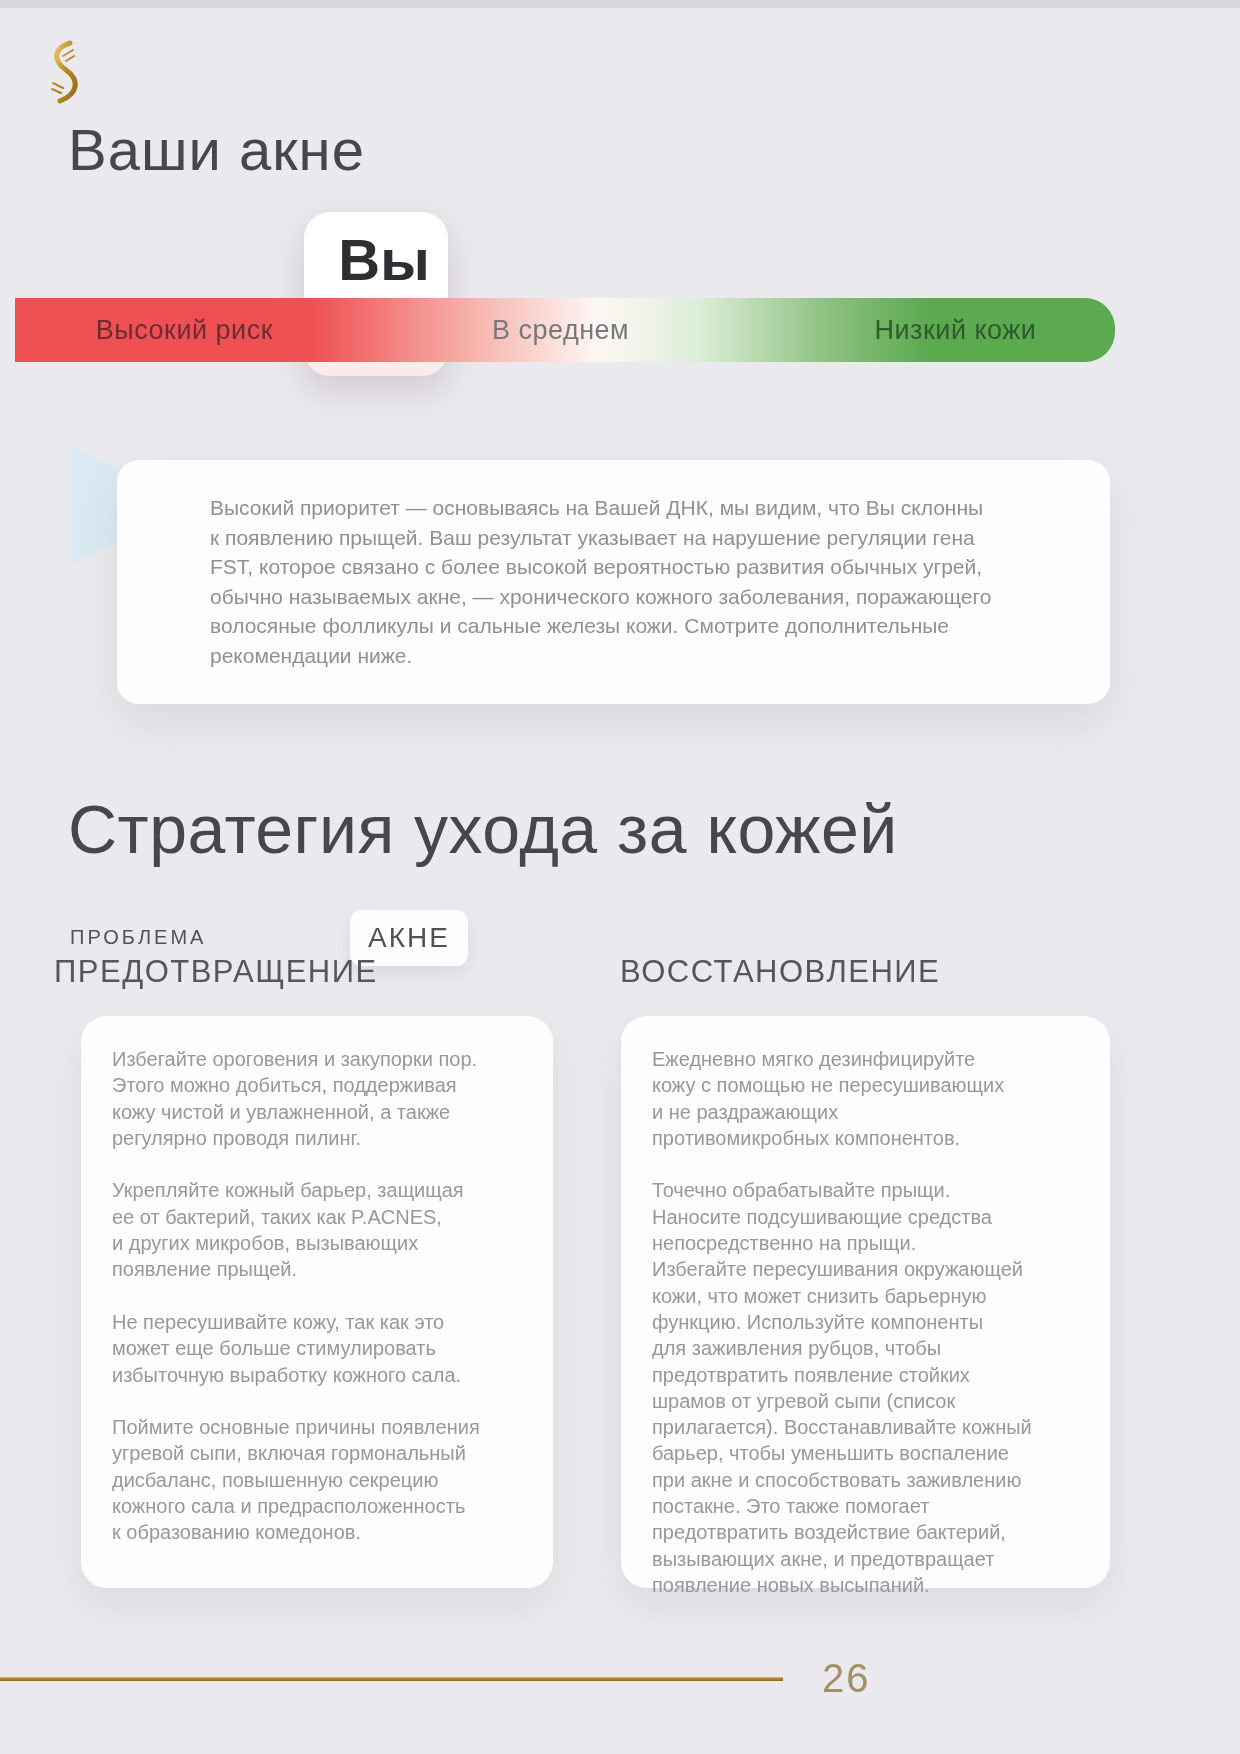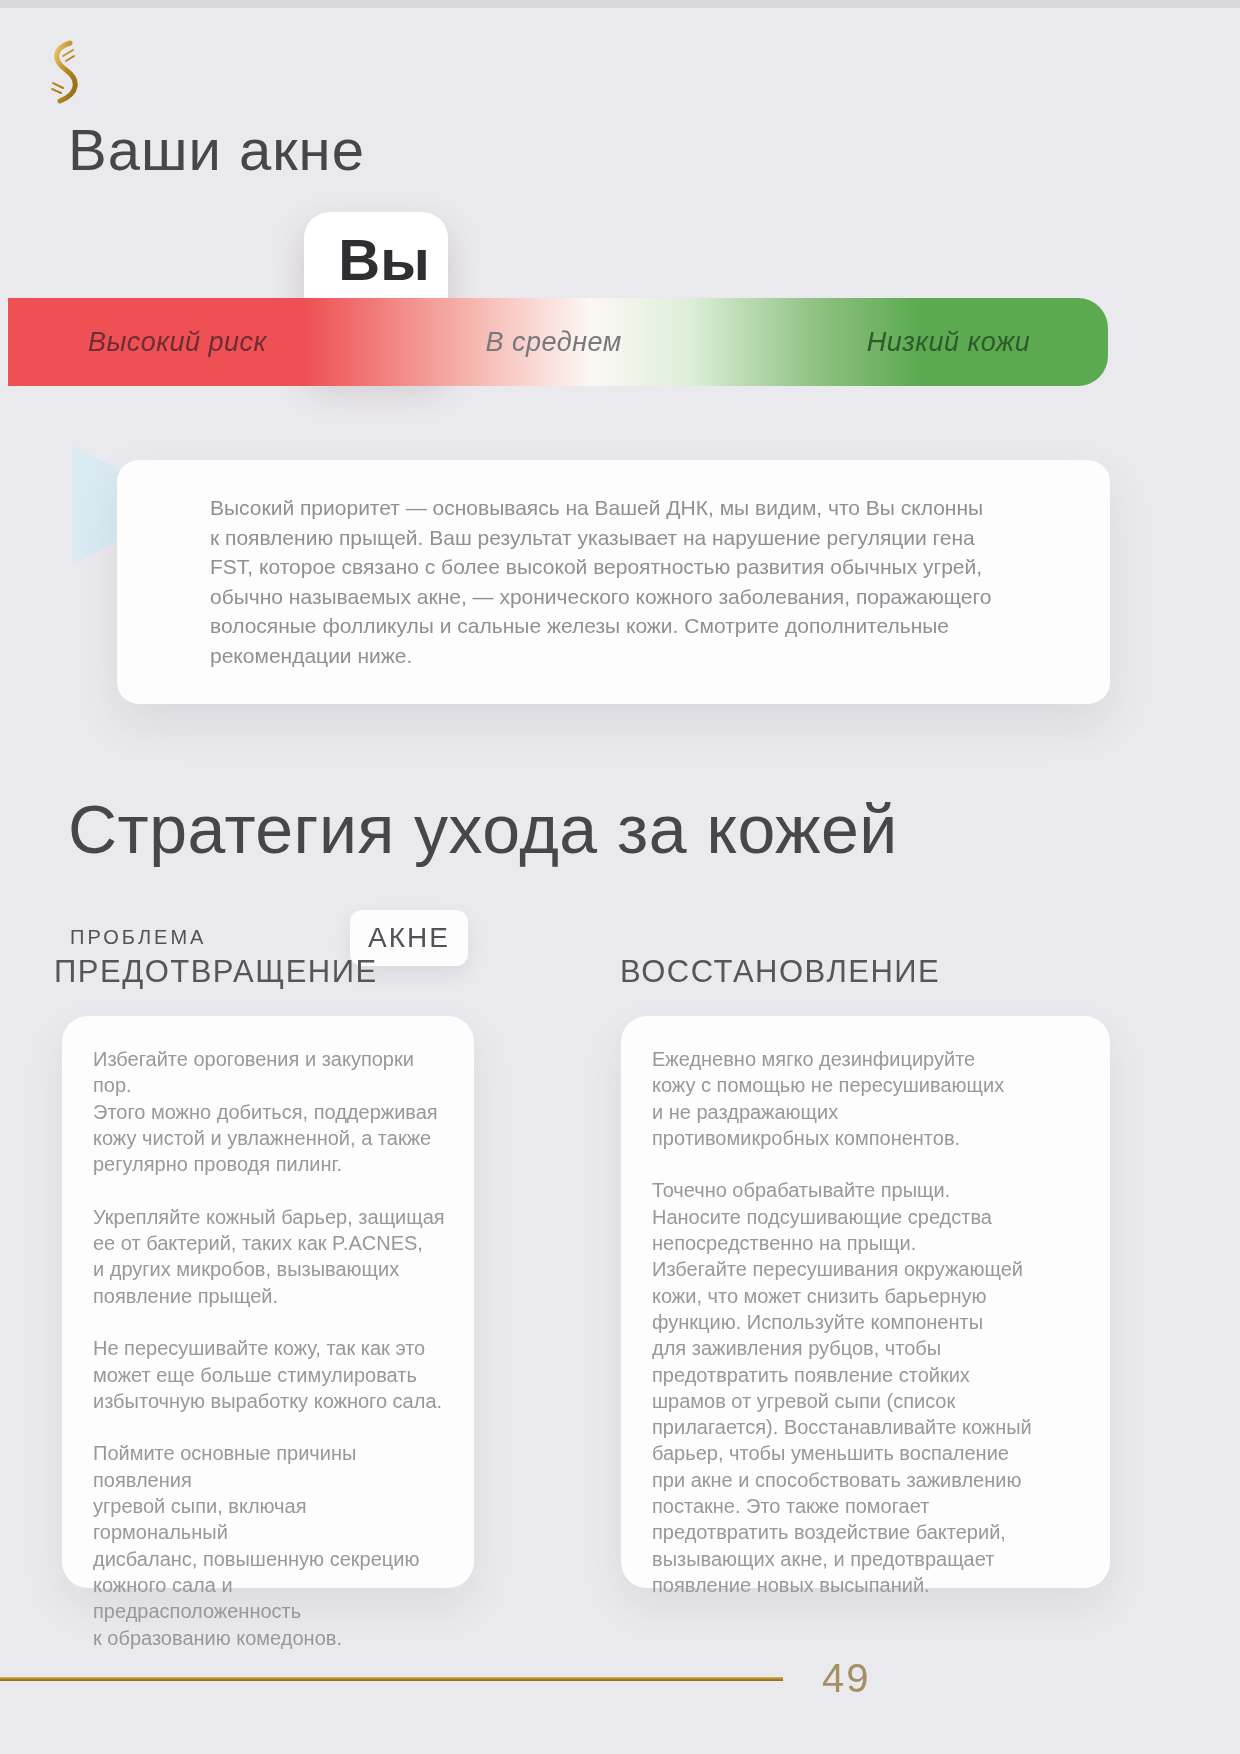--- a/index.html
+++ b/index.html
@@ -11,28 +11,27 @@
   }
   
   .logo{position:absolute;left:46px;top:32px;width:34px;height:64px;}
   
   .h1{
     position:absolute;left:68px;top:108px;
     font-size:58px;font-weight:200;color:#47474b;letter-spacing:1px;
   }
   
   .risk-bar{
-    position:absolute;left:8px;top:290px;width:1100px;height:88px;
+    position:absolute;left:15px;top:290px;width:1100px;height:64px;
     border-radius:0 30px 30px 0;
     background:linear-gradient(90deg,
       #ee5053 0%, #ee5053 27%,
       #f6b5ae 42%, #fdf7f4 53%,
       #ddeed8 62%, #8cc07f 74%,
       #5baa50 83%, #5baa50 100%);
-    font-style:italic;
   }
   .risk-label{
     position:absolute;top:50%;transform:translate(-50%,-50%);
     font-size:27px;font-weight:300;letter-spacing:.5px;white-space:nowrap;
   }
   .risk-label.high{left:15.4%;color:#6e2d35;}
   .risk-label.mid{left:49.6%;color:#77787c;}
   .risk-label.low{left:85.5%;color:#2f5a2d;}
   
   .you-card{
@@ -83,21 +82,21 @@
     position:absolute;top:946px;
     font-size:31px;font-weight:200;color:#55565a;letter-spacing:1.5px;
   }
   .col-head.left{left:54px;}
   .col-head.right{left:620px;}
   .strategy-card{
     position:absolute;top:1008px;height:572px;
     background:#fdfdfe;border-radius:26px;
     box-shadow:0 18px 40px rgba(80,80,95,.09);
   }
-  .strategy-card.left{left:62px;width:412px;}
+  .strategy-card.left{left:81px;width:472px;}
   .strategy-card.right{left:621px;width:489px;}
   .strategy-text{
     position:absolute;left:31px;top:30px;right:28px;
     font-size:20px;line-height:26.3px;color:#98989c;font-weight:300;
     white-space:pre-line;
   }
   
   .footer-line{
     position:absolute;left:0;top:1669px;width:783px;height:4px;
     background:linear-gradient(180deg,#d9bc55 0%,#a87f22 55%,#8a6a1d 100%);
@@ -198,15 +197,15 @@
 прилагается). Восстанавливайте кожный
 барьер, чтобы уменьшить воспаление
 при акне и способствовать заживлению
 постакне. Это также помогает
 предотвратить воздействие бактерий,
 вызывающих акне, и предотвращает
 появление новых высыпаний.</div>
   </div>
 
   <div class="footer-line"></div>
-  <div class="page-number">49</div>
+  <div class="page-number">26</div>
 
 </div>
 
 </body></html>

